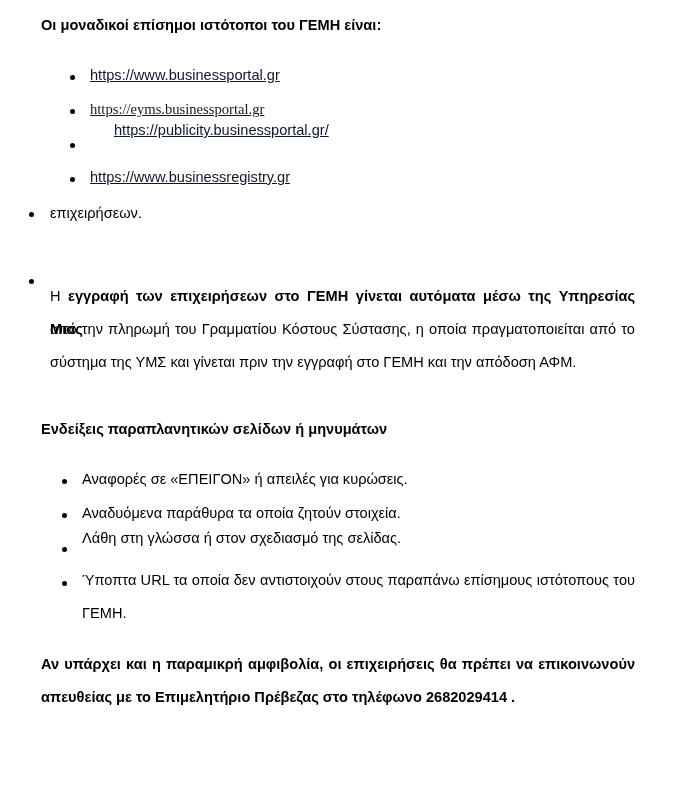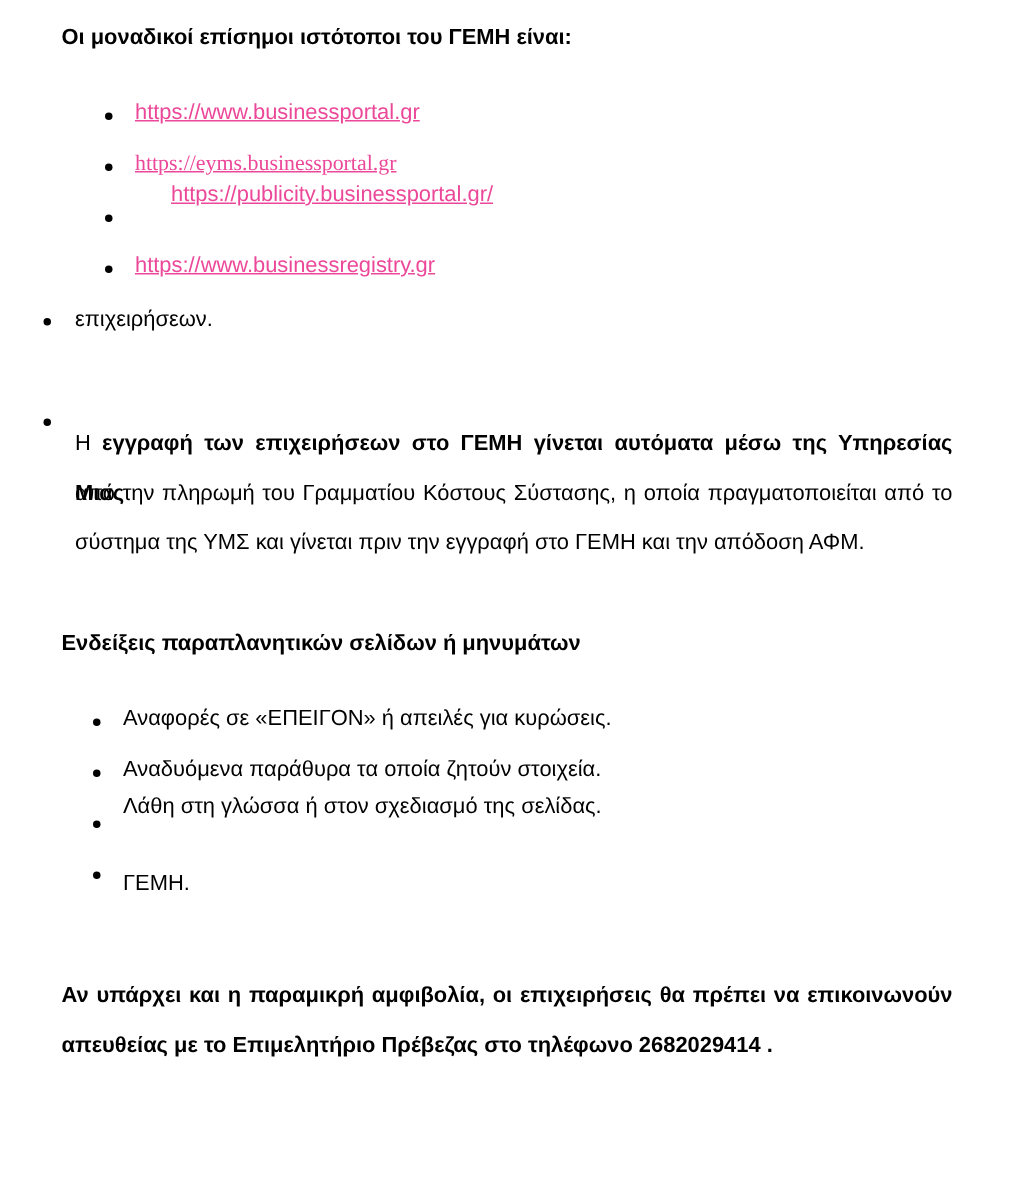--- a/index.html
+++ b/index.html
@@ -3,21 +3,21 @@
 <meta charset="utf-8">
 <style>
   html, body { margin: 0; padding: 0; background: #ffffff; }
   body {
     width: 683px; height: 798px; overflow: hidden; position: relative;
     font-family: "Liberation Sans", sans-serif; font-size: 14.6px; color: #000;
   }
   .abs { position: absolute; white-space: nowrap; }
   .heading { font-weight: bold; }
   .bullet { position: absolute; width: 5px; height: 5px; border-radius: 50%; background: #000; }
-  a.link { color: #ec4899; text-decoration: underline; }
+  a.link { color: #0f172a; text-decoration: underline; }
   .para { position: absolute; left: 50px; width: 585px; line-height: 33px; text-align: justify; text-align-last: left; white-space: normal; }
   .para .line { display: block; text-align: justify; text-align-last: justify; height: 33px; }
   .para .line.final { text-align-last: left; }
   b { font-weight: bold; }
   .sub { position: absolute; white-space: nowrap; }
   .final-para { position: absolute; left: 41px; width: 594px; font-weight: bold; line-height: 33px; }
   .final-para .line { display: block; height: 33px; text-align: justify; text-align-last: justify; }
   .final-para .line.final { text-align-last: left; }
 </style>
 </head>
@@ -58,20 +58,21 @@
   <div class="sub" style="left:82px; top:471px;">Αναφορές σε «ΕΠΕΙΓΟΝ» ή απειλές για κυρώσεις.</div>
 
   <span class="bullet" style="left:62px; top:513px;"></span>
   <div class="sub" style="left:82px; top:505px;">Αναδυόμενα παράθυρα τα οποία ζητούν στοιχεία.</div>
 
   <span class="bullet" style="left:62px; top:547px;"></span>
   <div class="sub" style="left:82px; top:530px;">Λάθη στη γλώσσα ή στον σχεδιασμό της σελίδας.</div>
 
   <span class="bullet" style="left:62px; top:581px;"></span>
   <div class="sub" style="left:82px; top:573px; width:553px; white-space:normal; line-height:33px;">
+    <span style="display:block; height:33px; text-align:justify; text-align-last:justify; margin-top:-9px;">Ύποπτα URL τα οποία δεν αντιστοιχούν στους παραπάνω επίσημους ιστότοπους του</span>
     <span style="display:block; height:33px;">ΓΕΜΗ.</span>
   </div>
 </div>
 
 <div class="final-para" style="top:648px;">
   <span class="line">Αν υπάρχει και η παραμικρή αμφιβολία, οι επιχειρήσεις θα πρέπει να επικοινωνούν</span>
   <span class="line final">απευθείας με το  Επιμελητήριο Πρέβεζας στο τηλέφωνο 2682029414 .</span>
 </div>
 
 </body></html>

